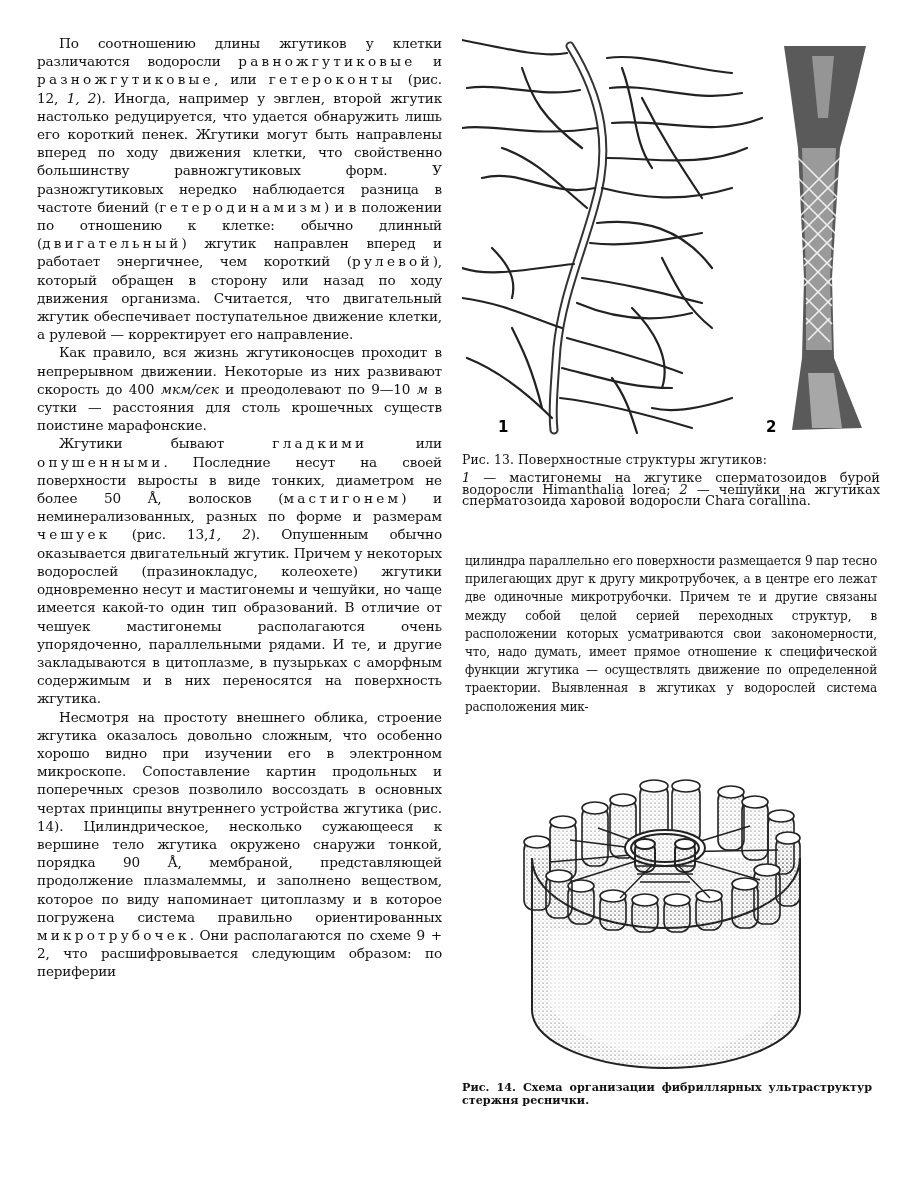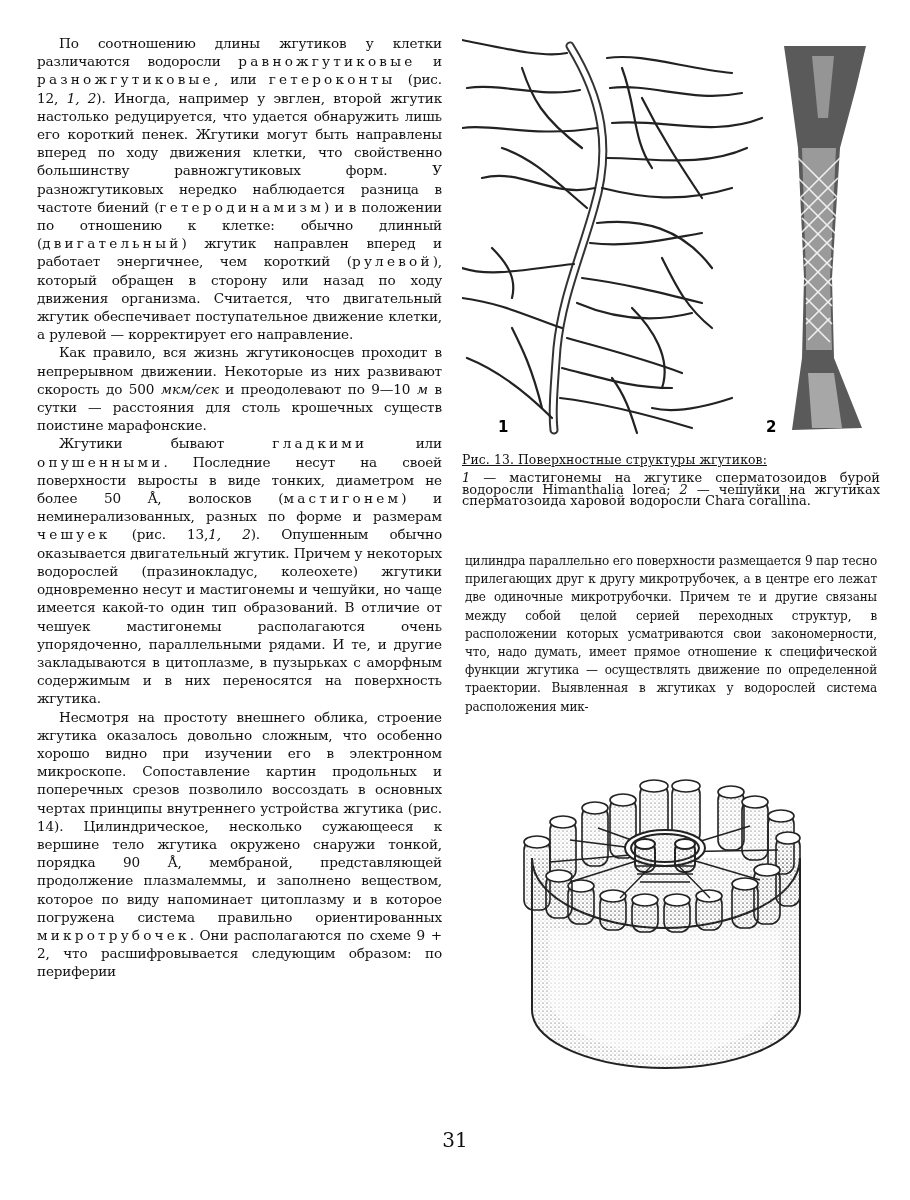--- a/index.html
+++ b/index.html
@@ -19,21 +19,21 @@
     position: absolute; left: 465px; top: 552px; width: 412px;
     font-family: "DejaVu Serif", "Liberation Serif", serif;
     font-size: 12px; line-height: 18.2px; text-align: justify;
     letter-spacing: -0.15px;
   }
   .fig13 { position: absolute; left: 462px; top: 28px; width: 420px; height: 410px; }
   .fig13 svg { width: 100%; height: 100%; display: block; }
   .cap13-title {
     position: absolute; left: 462px; top: 452px; width: 420px;
     font-family: "DejaVu Serif", "Liberation Serif", serif;
-    font-size: 12.4px; letter-spacing: 0.1px; text-decoration: underline;
+    font-size: 12.4px; letter-spacing: 0.1px;
   }
   .cap13-body {
     position: absolute; left: 462px; top: 472px; width: 418px;
     font-family: "DejaVu Serif", "Liberation Serif", serif;
     font-size: 13px; line-height: 11.5px; text-align: justify;
   }
   .fig14 { position: absolute; left: 510px; top: 770px; width: 310px; height: 300px; }
   .fig14 svg { width: 100%; height: 100%; display: block; }
   .cap14 {
     position: absolute; left: 462px; top: 1081px; width: 410px;
@@ -48,21 +48,21 @@
   .panel-label { font-family: "DejaVu Sans", "Liberation Sans", sans-serif; font-weight: bold; font-size: 15px; }
 </style>
 </head>
 <body>
 
 <div class="page">
 
   <div class="col-left">
     <p><span>По соотношению длины жгутиков у клетки различаются водоросли </span><span class="sp">равножгутиковые</span><span> и </span><span class="sp">разножгутиковые</span><span>, или </span><span class="sp">гетероконты</span><span> (рис. 12, </span><span class="it">1, 2</span><span>). Иногда, например у эвглен, второй жгутик настолько редуцируется, что удается обнаружить лишь его короткий пенек. Жгутики могут быть направлены вперед по ходу движения клетки, что свойственно большинству равножгутиковых форм. У разножгутиковых нередко наблюдается разница в частоте биений (</span><span class="sp">гетеродинамизм</span><span>) и в положении по отношению к клетке: обычно длинный (</span><span class="sp">двигательный</span><span>) жгутик направлен вперед и работает энергичнее, чем короткий (</span><span class="sp">рулевой</span><span>), который обращен в сторону или назад по ходу движения организма. Считается, что двигательный жгутик обеспечивает поступательное движение клетки, а рулевой — корректирует его направление.</span></p>
 
-    <p><span>Как правило, вся жизнь жгутиконосцев проходит в непрерывном движении. Некоторые из них развивают скорость до 500 </span><span class="it">мкм/сек</span><span> и преодолевают по 9—10 </span><span class="it">м</span><span> в сутки — расстояния для столь крошечных существ поистине марафонские.</span></p>
+    <p><span>Как правило, вся жизнь жгутиконосцев проходит в непрерывном движении. Некоторые из них развивают скорость до 400 </span><span class="it">мкм/сек</span><span> и преодолевают по 9—10 </span><span class="it">м</span><span> в сутки — расстояния для столь крошечных существ поистине марафонские.</span></p>
 
     <p><span>Жгутики бывают </span><span class="sp">гладкими</span><span> или </span><span class="sp">опушенными</span><span>. Последние несут на своей поверхности выросты в виде тонких, диаметром не более 50 Å, волосков (</span><span class="sp">мастигонем</span><span>) и неминерализованных, разных по форме и размерам </span><span class="sp">чешуек</span><span> (рис. 13,</span><span class="it">1, 2</span><span>). Опушенным обычно оказывается двигательный жгутик. Причем у некоторых водорослей (празинокладус, колеохете) жгутики одновременно несут и мастигонемы и чешуйки, но чаще имеется какой-то один тип образований. В отличие от чешуек мастигонемы располагаются очень упорядоченно, параллельными рядами. И те, и другие закладываются в цитоплазме, в пузырьках с аморфным содержимым и в них переносятся на поверхность жгутика.</span></p>
 
     <p><span>Несмотря на простоту внешнего облика, строение жгутика оказалось довольно сложным, что особенно хорошо видно при изучении его в электронном микроскопе. Сопоставление картин продольных и поперечных срезов позволило воссоздать в основных чертах принципы внутреннего устройства жгутика (рис. 14). Цилиндрическое, несколько сужающееся к вершине тело жгутика окружено снаружи тонкой, порядка 90 Å, мембраной, представляющей продолжение плазмалеммы, и заполнено веществом, которое по виду напоминает цитоплазму и в которое погружена система правильно ориентированных </span><span class="sp">микротрубочек</span><span>. Они располагаются по схеме 9 + 2, что расшифровывается следующим образом: по периферии</span></p>
   </div>
 
   <div class="fig13">
     <svg viewBox="0 0 420 410">
       <g fill="none" stroke="#222" stroke-linecap="round">
 
@@ -189,15 +189,15 @@
         <ellipse cx="155" cy="78" rx="34" ry="14" fill="url(#stip)"></ellipse>
         <rect x="125" y="72" width="20" height="30" rx="8" fill="url(#stip)"></rect>
           <ellipse cx="135" cy="74" rx="10" ry="5" fill="#fff"></ellipse>
         <rect x="165" y="72" width="20" height="30" rx="8" fill="url(#stip)"></rect>
           <ellipse cx="175" cy="74" rx="10" ry="5" fill="#fff"></ellipse>
         <path d="M125,96 L185,96 M127,104 L183,104 M130,112 L180,112" stroke-width="1.6"></path>
       </g>
     </svg>
   </div>
 
-
-  <div class="pagenum">31</div>
+  <div class="cap14">Рис. 14. Схема организации фибриллярных ультраструктур стержня реснички.</div>
+
 </div>
 
 </body></html>

